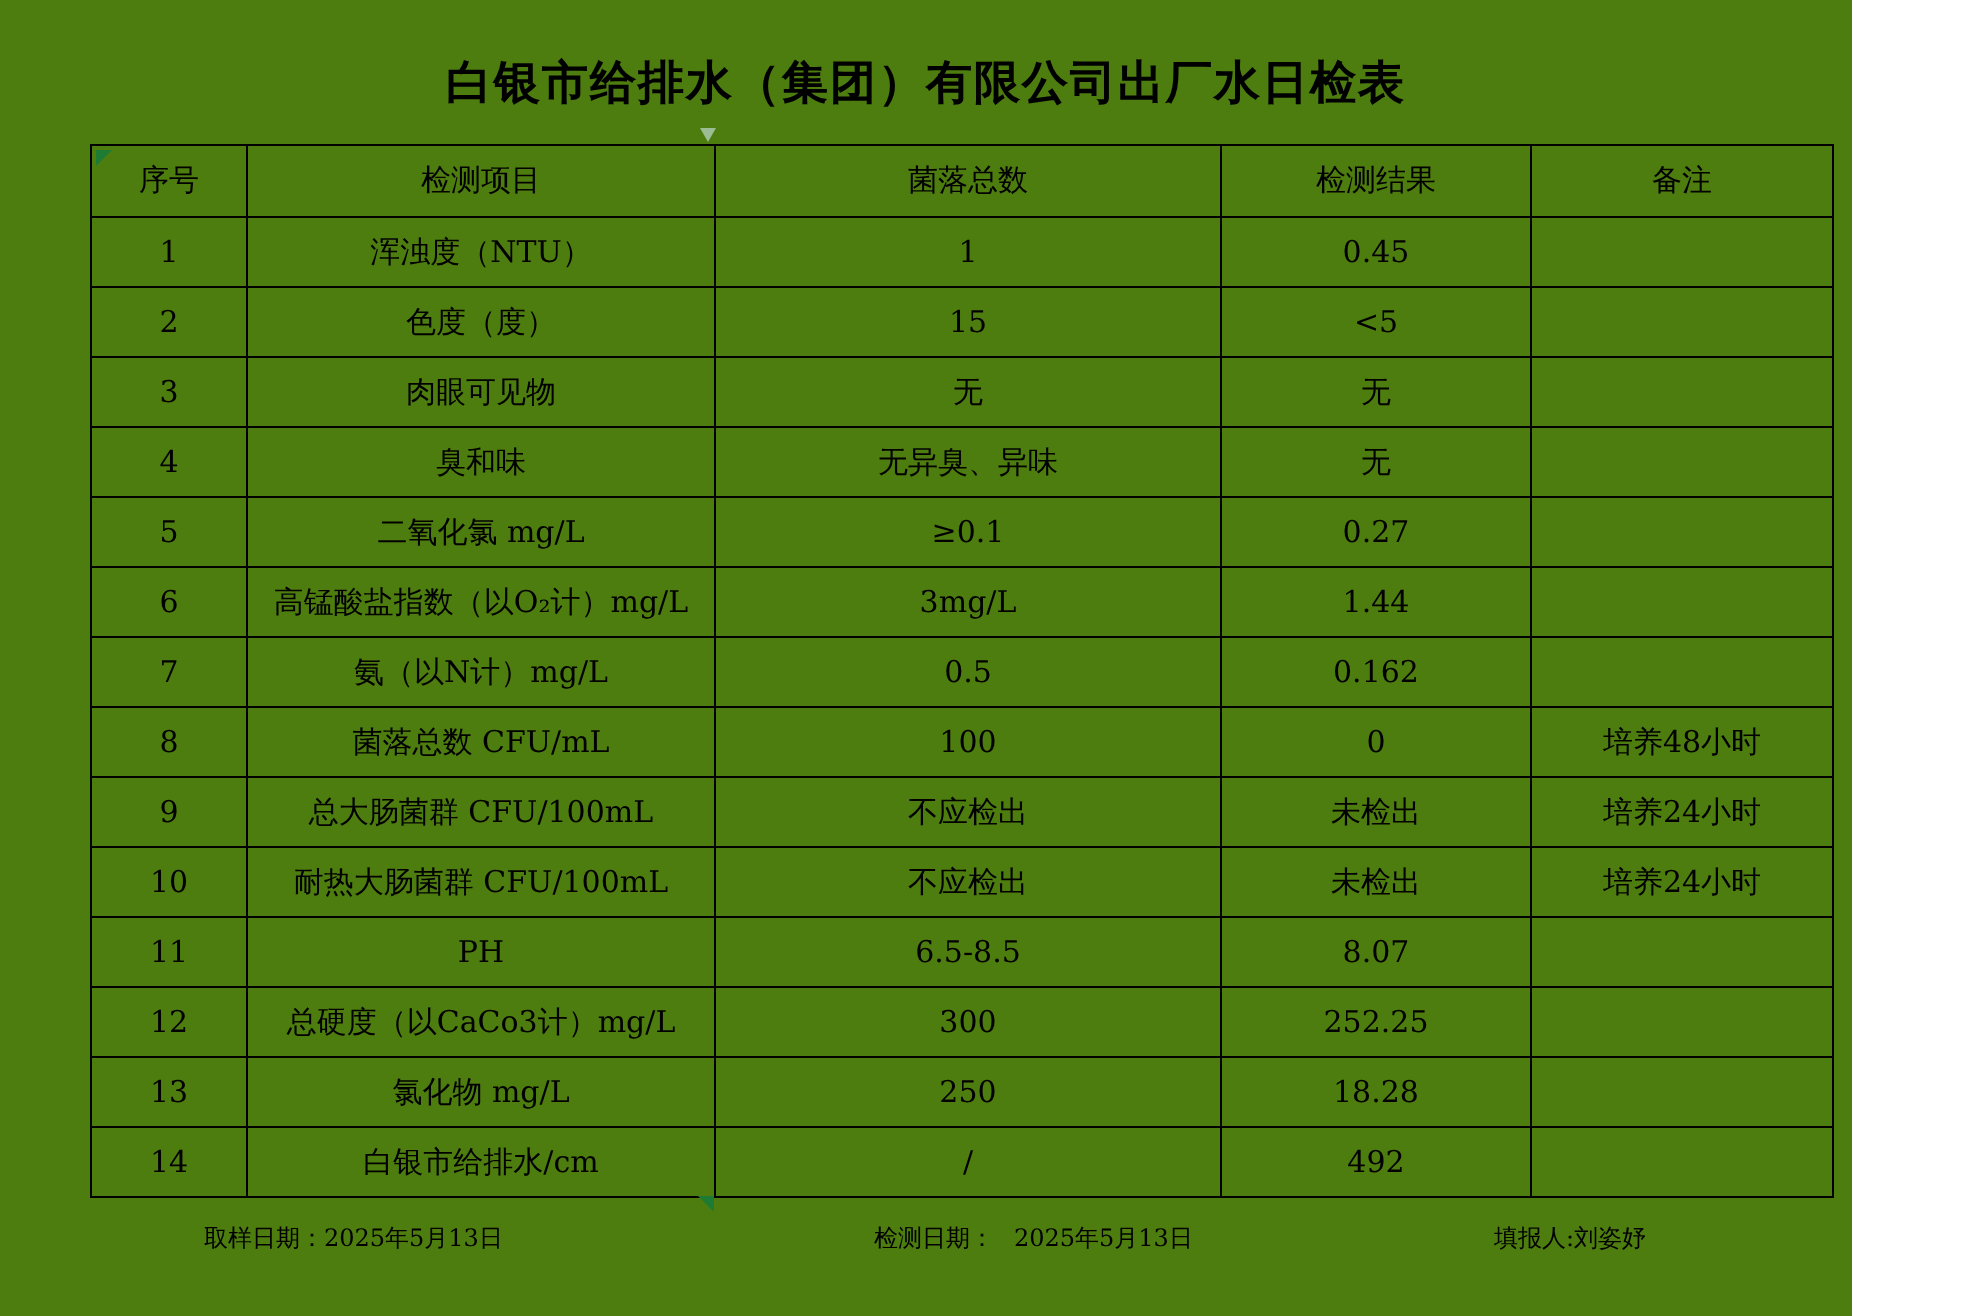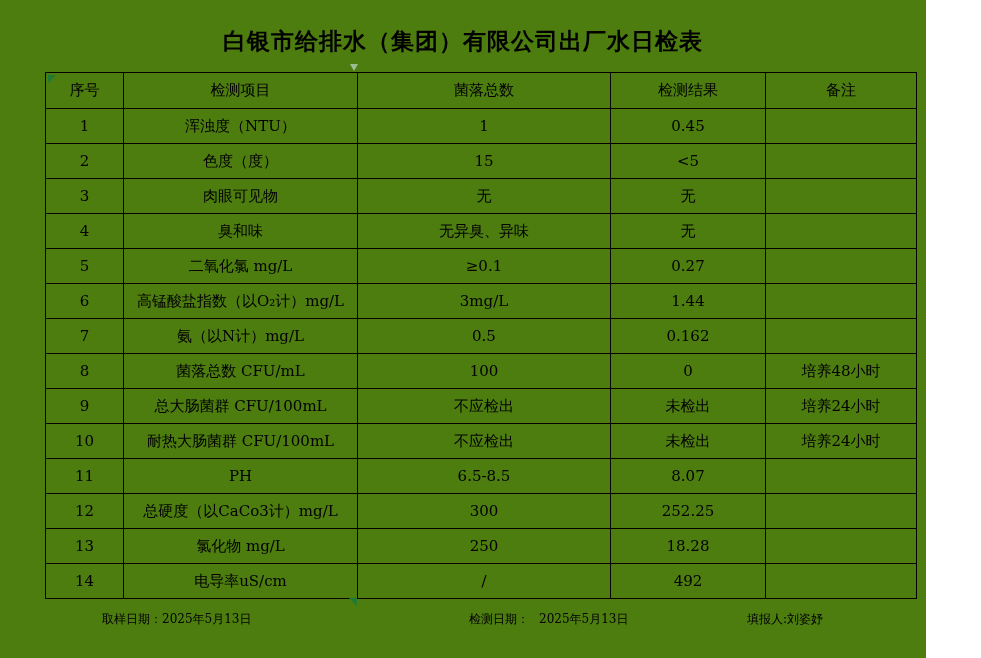--- a/index.html
+++ b/index.html
@@ -75,21 +75,21 @@
   .footer-item {
     position: absolute;
     top: 607px;
     font-size: 12px;
     line-height: 24px;
     white-space: nowrap;
   }
   #footer-sampling { left: 102px; }
   #footer-test { left: 437px; }
   #footer-reporter { left: 729px; margin-left: 18px; }
-  .gap-after { margin-right: 10px; margin-left: 32px; }
+  .gap-after { margin-right: 10px; }
 </style>
 </head>
 <body>
 
 <div id="page">
 
   <div id="title">白银市给排水（集团）有限公司出厂水日检表</div>
 
   <div id="table-wrap">
     <table class="tbl">
@@ -197,21 +197,21 @@
       </tr>
       <tr class="row">
         <td>13</td>
         <td>氯化物 mg/L</td>
         <td>250</td>
         <td>18.28</td>
         <td></td>
       </tr>
       <tr class="row">
         <td>14</td>
-        <td>电导率uS/cm</td>
+        <td>白银市给排水/cm</td>
         <td>/</td>
         <td>492</td>
         <td></td>
       </tr>
     </tbody>
       </table>
   </div>
 
   <div id="artifact-top"></div>
   <div id="artifact-bottom"></div>

